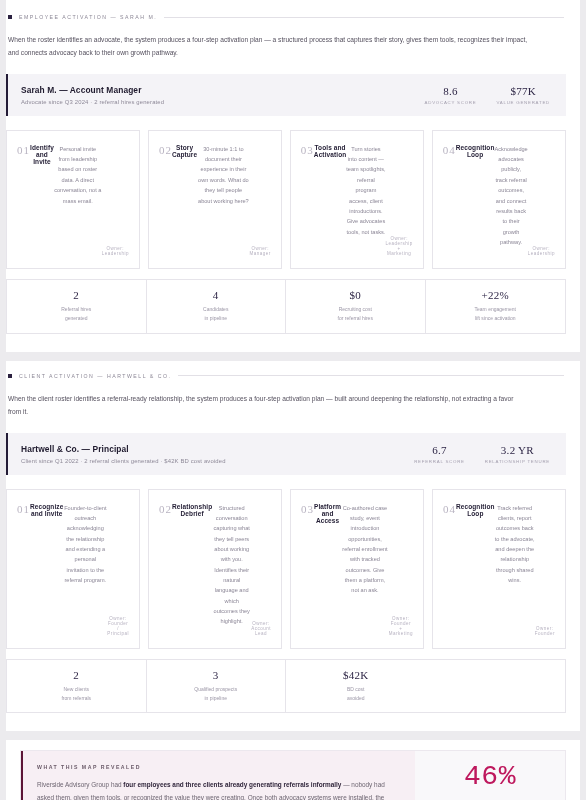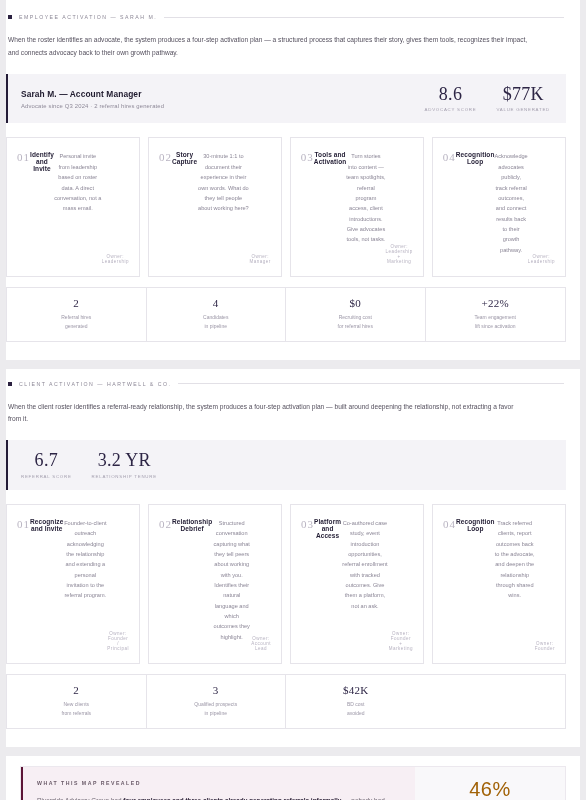--- a/index.html
+++ b/index.html
@@ -84,21 +84,21 @@
     letter-spacing: 0.15px;
   }
   .profile-stats {
     display: flex;
     gap: 20px;
     align-items: flex-start;
   }
   .pstat { text-align: center; }
   .pstat-val {
     font-family: "Liberation Serif", serif;
-    font-size: 18px;
+    font-size: 11px;
     color: #2d2545;
     line-height: 1.1;
     letter-spacing: 0.3px;
   }
   .pstat-lbl {
     font-size: 4.4px;
     letter-spacing: 0.75px;
     text-transform: uppercase;
     color: #a39eae;
     margin-top: 3px;
@@ -208,23 +208,23 @@
   .summary-right {
     flex: 0 0 150px;
     background: #f9f8fa;
     display: flex;
     flex-direction: column;
     align-items: center;
     justify-content: center;
     padding: 12px 8px;
   }
   .summary-big {
-    font-family: Liberation Sans, sans-serif;
-    font-size: 20px;
-    color: #a16207;
+    font-family: Liberation Mono, monospace;
+    font-size: 28px;
+    color: #be185d;
     letter-spacing: 0.5px;
     line-height: 1;
     margin-bottom: 7px;
   }
   .summary-cap {
     font-size: 5px;
     line-height: 1.9;
     color: #a09ba9;
     text-align: center;
   }
@@ -328,20 +328,24 @@
   <div class="section">
     <div class="eyebrow">
       <span class="eyebrow-dot"></span>
       <span class="eyebrow-label">Client Activation — Hartwell &amp; Co.</span>
       <span class="eyebrow-rule"></span>
     </div>
 
     <p class="intro">When the client roster identifies a referral-ready relationship, the system produces a four-step activation plan — built around deepening the relationship, not extracting a favor from it.</p>
 
     <div class="profile">
+      <div>
+        <div class="profile-name">Hartwell &amp; Co. — Principal</div>
+        <div class="profile-meta">Client since Q1 2022 · 2 referral clients generated · $42K BD cost avoided</div>
+      </div>
       <div class="profile-stats">
         <div class="pstat">
           <div class="pstat-val">6.7</div>
           <div class="pstat-lbl">Referral Score</div>
         </div>
         <div class="pstat">
           <div class="pstat-val">3.2 YR</div>
           <div class="pstat-lbl">Relationship Tenure</div>
         </div>
       </div>

